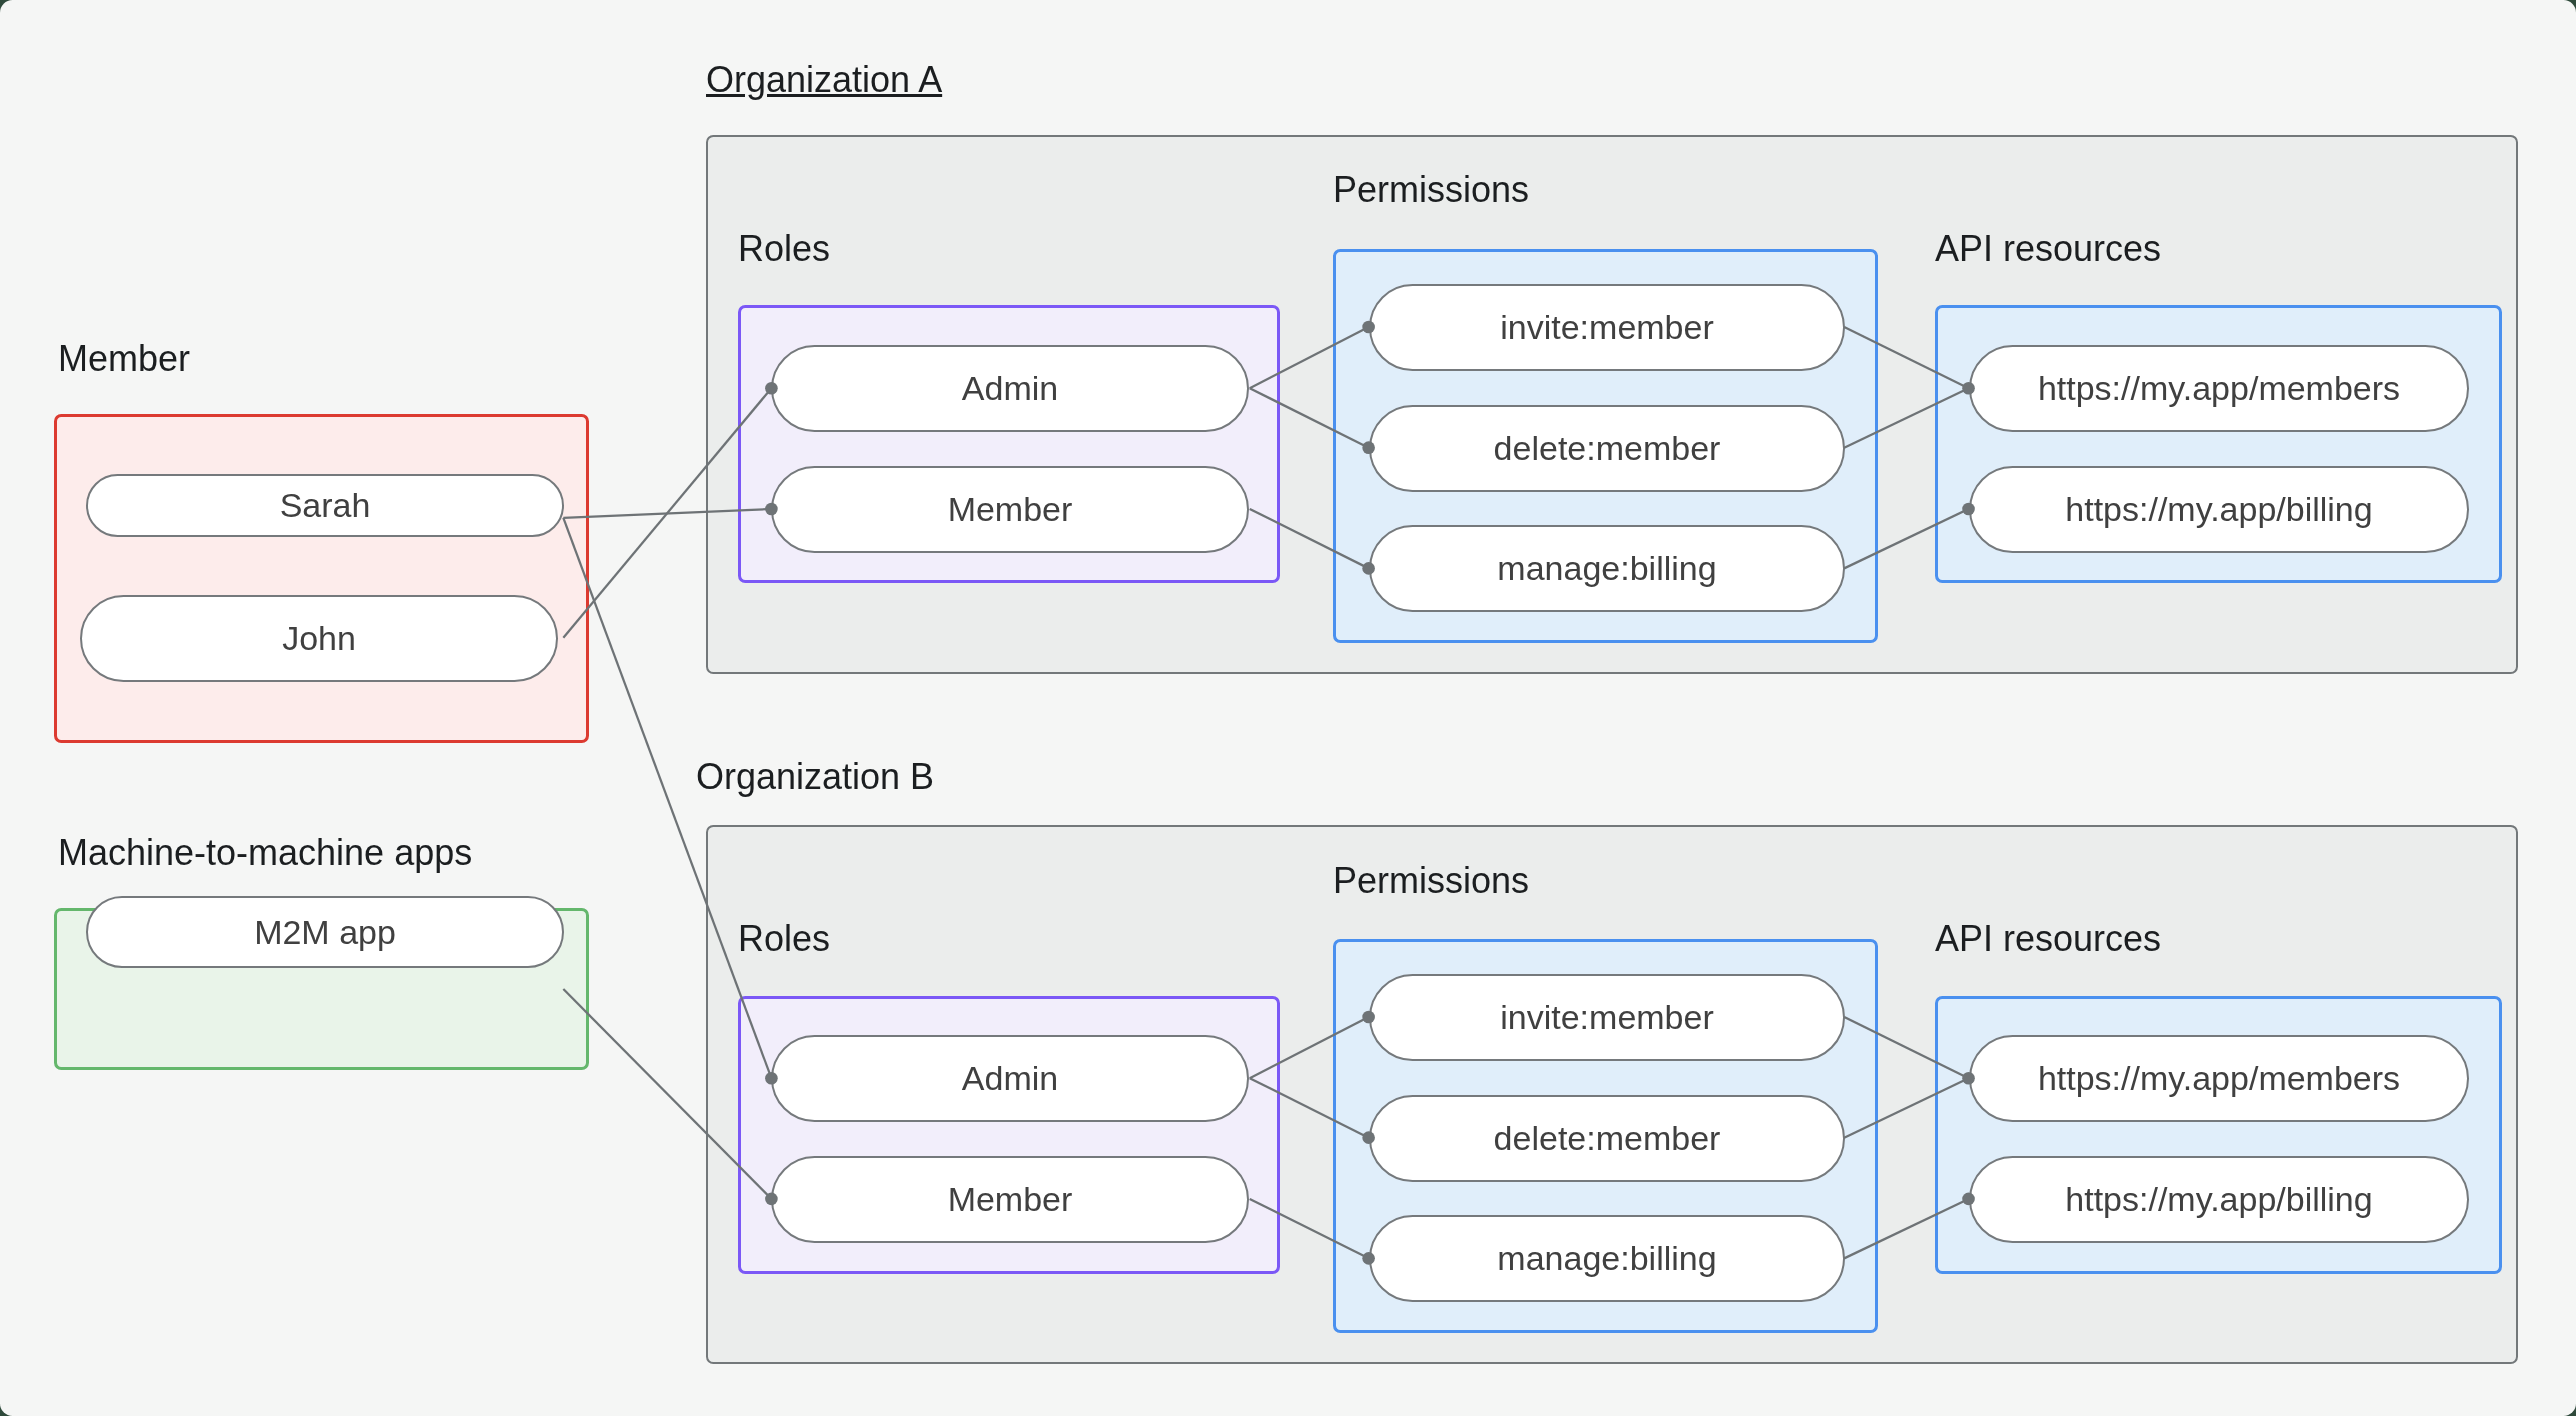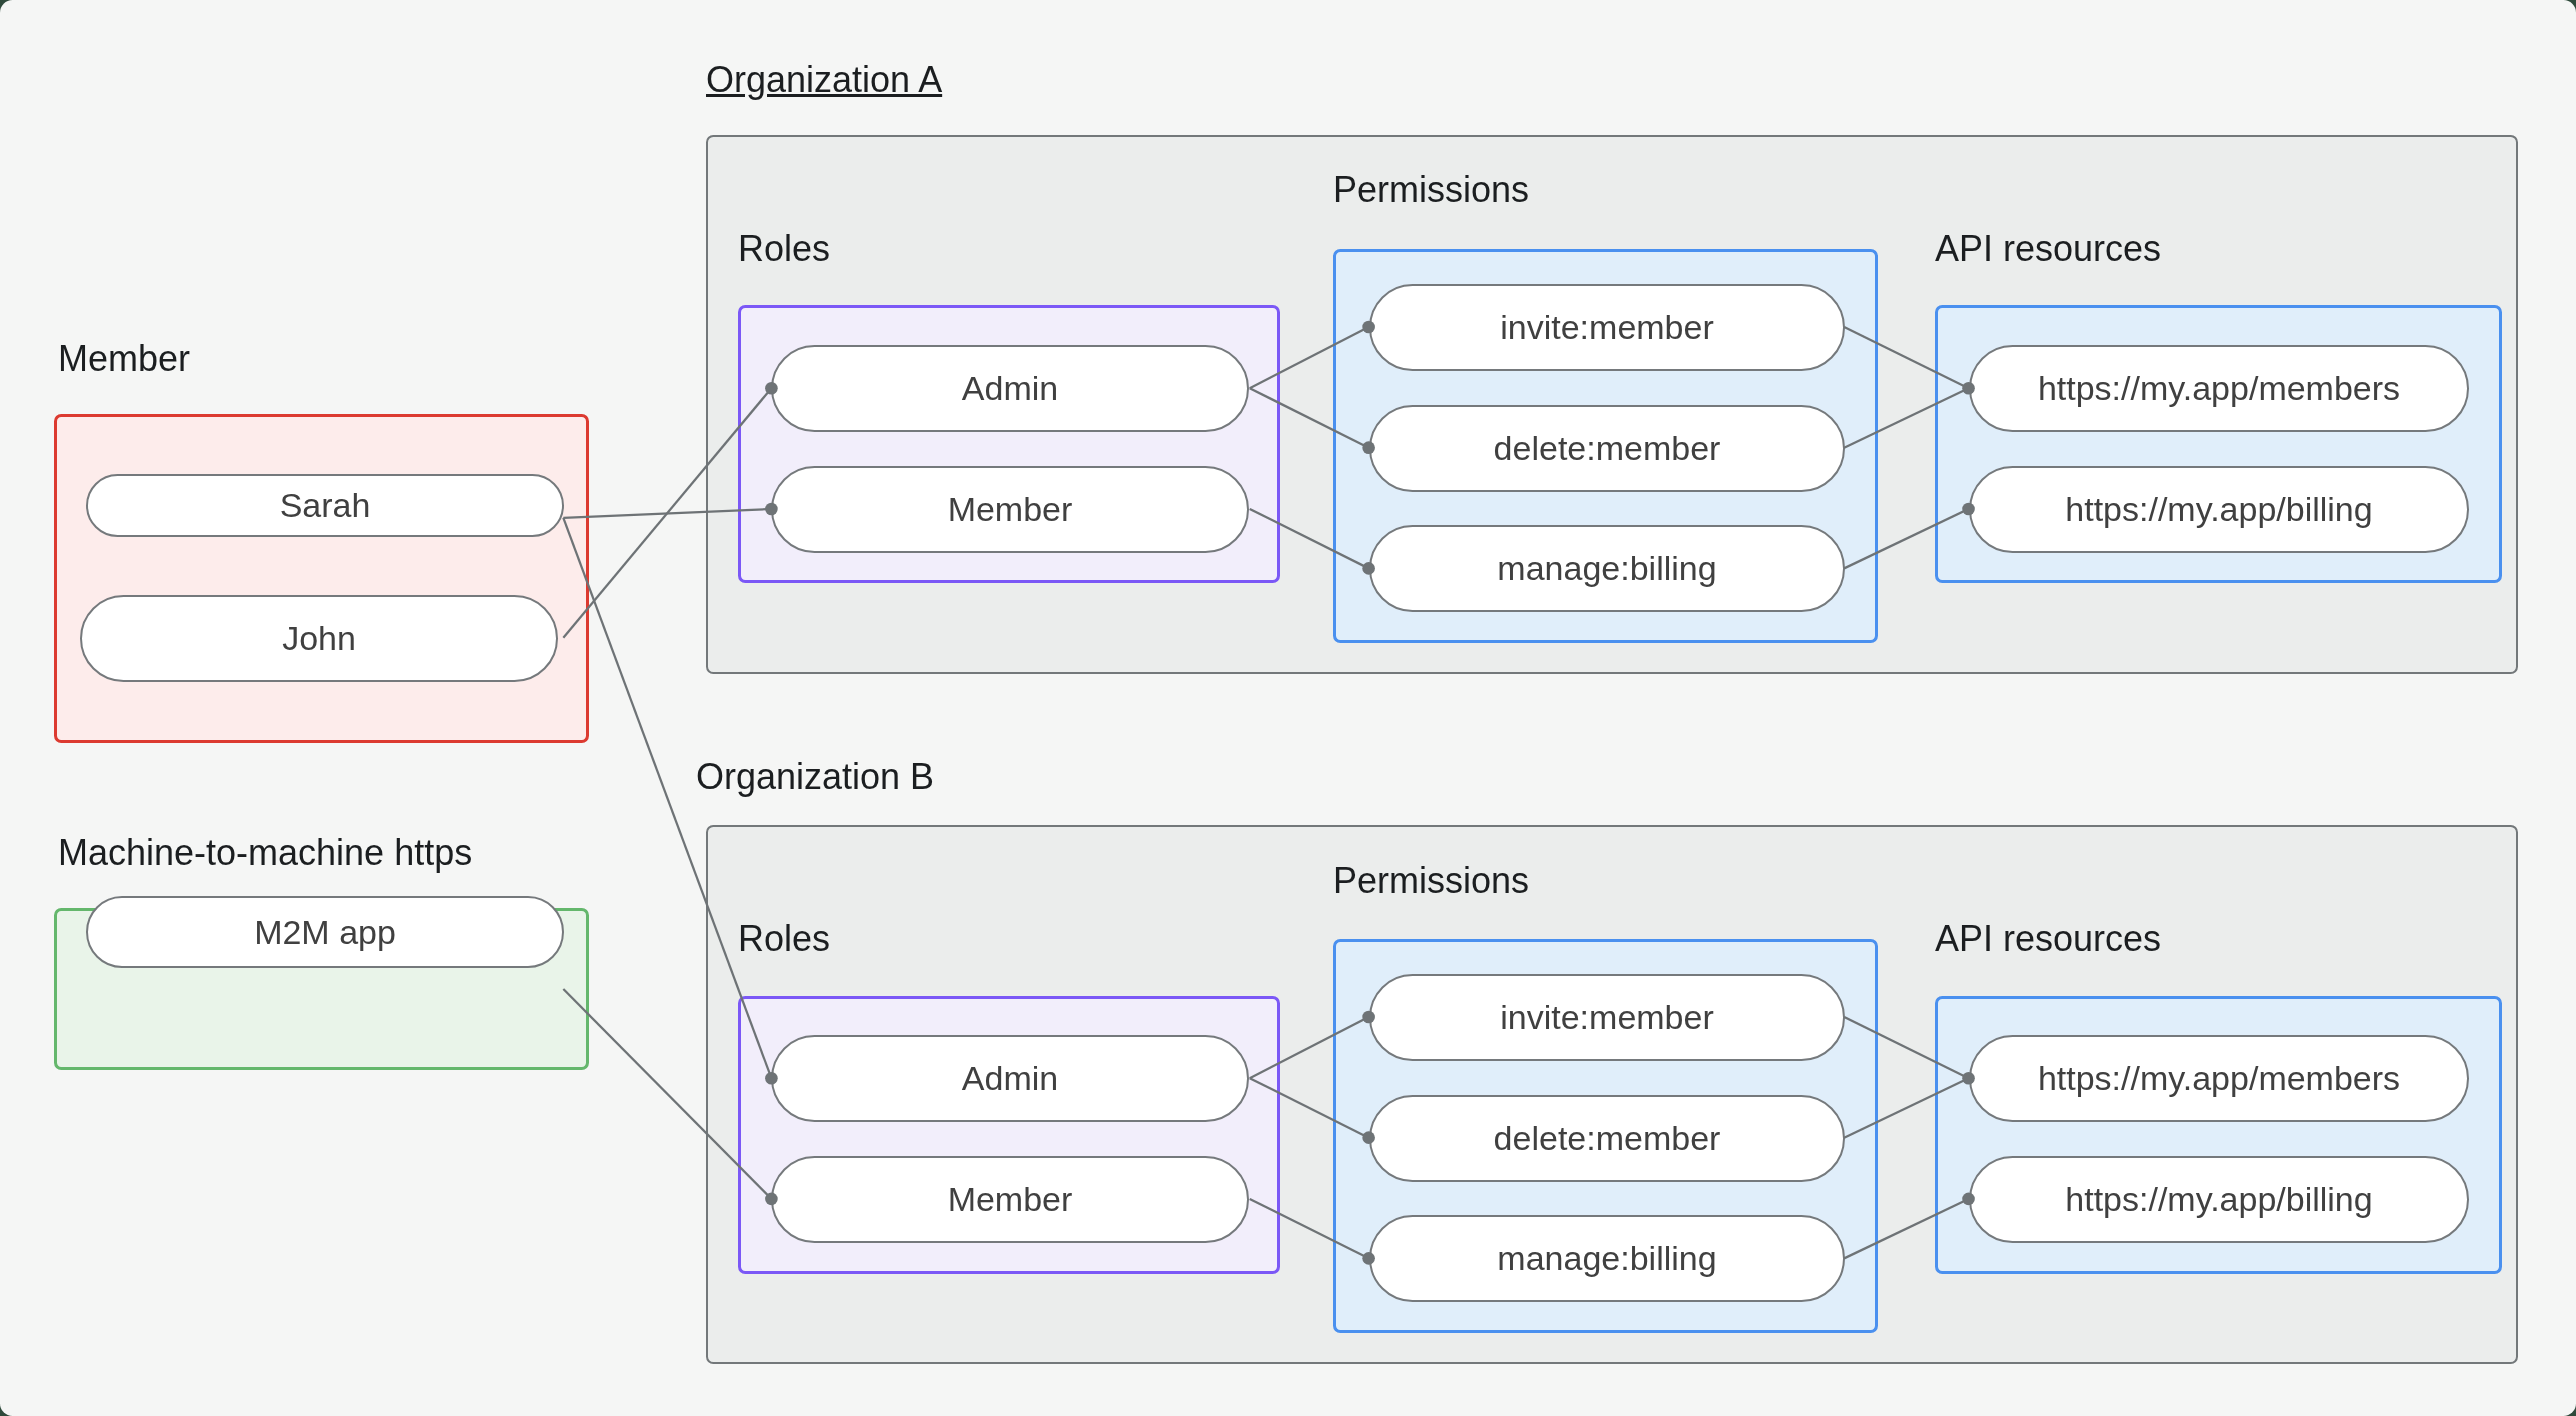--- a/index.html
+++ b/index.html
@@ -63,21 +63,21 @@
       <div class="group green" style="left: 54px; top: 908px; width: 535px; height: 162px;"></div>
       <div class="group purple" style="left: 738px; top: 305px; width: 542px; height: 278px;"></div>
       <div class="group purple" style="left: 738px; top: 996px; width: 542px; height: 278px;"></div>
       <div class="group blue" style="left: 1333px; top: 249px; width: 545px; height: 394px;"></div>
       <div class="group blue" style="left: 1333px; top: 939px; width: 545px; height: 394px;"></div>
       <div class="group blue" style="left: 1935px; top: 305px; width: 567px; height: 278px;"></div>
       <div class="group blue" style="left: 1935px; top: 996px; width: 567px; height: 278px;"></div>
     </div>
   <div id="labels-layer">
       <div class="heading" style="left: 58px; top: 337px;">Member</div>
-      <div class="heading" style="left: 58px; top: 831px;">Machine-to-machine https</div>
+      <div class="heading" style="left: 58px; top: 831px;">Machine-to-machine apps</div>
       <div class="heading" style="left: 706px; top: 58px; text-decoration: underline;">Organization A</div>
       <div class="heading" style="left: 696px; top: 748px; margin-top: 7px;">Organization B</div>
       <div class="heading" style="left: 738px; top: 227px;">Roles</div>
       <div class="heading" style="left: 738px; top: 917px;">Roles</div>
       <div class="heading" style="left: 1333px; top: 168px;">Permissions</div>
       <div class="heading" style="left: 1333px; top: 859px;">Permissions</div>
       <div class="heading" style="left: 1935px; top: 227px;">API resources</div>
       <div class="heading" style="left: 1935px; top: 917px;">API resources</div>
     </div>
   <div id="nodes-layer">

